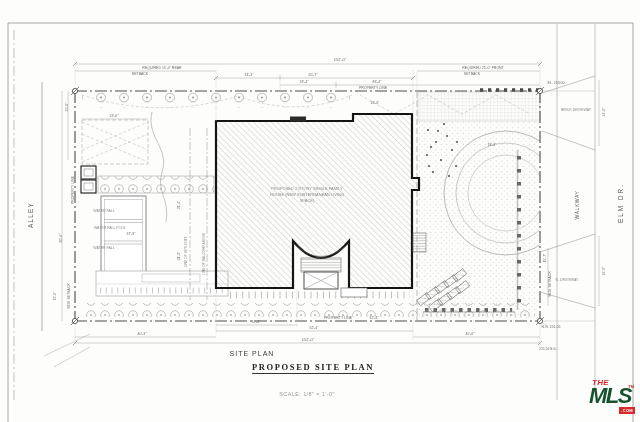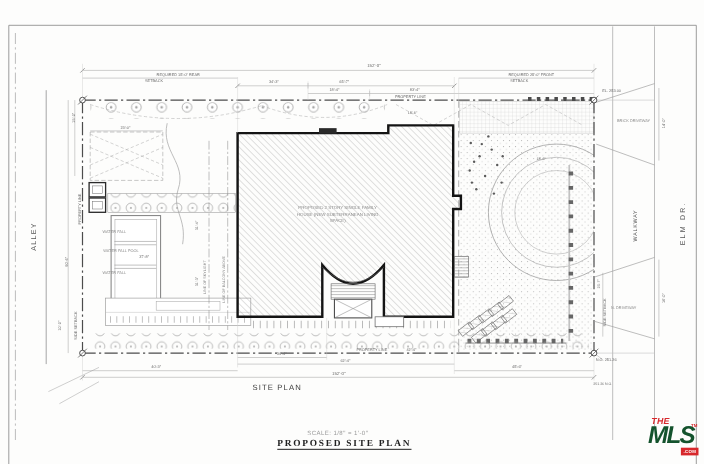--- a/index.html
+++ b/index.html
@@ -242,21 +242,21 @@
 <span class="t dim" style="left:604px;top:271px;--r:-90deg;--s:.44">16'-0"</span>
 <span class="t dim" style="left:545px;top:258px;--r:-90deg;--s:.42">15'-7"</span>
 <span class="t dim" style="left:256px;top:322px;--s:.44">34'-4"</span>
 <span class="t dim" style="left:374px;top:318px;--s:.44">42'-4"</span>
 <span class="t dim" style="left:314px;top:328px;--s:.44">62'-4"</span>
 <span class="t dim" style="left:142px;top:334px;--s:.44">40'-3"</span>
 <span class="t dim" style="left:470px;top:334px;--s:.44">45'-6"</span>
 <span class="t dim" style="left:308px;top:340px;--s:.5">152'-0"</span>
 
 <span class="siteplan" style="left:252px;top:353px">SITE PLAN</span>
-<span class="title" style="left:313px;top:403px">PROPOSED SITE PLAN</span>
+<span class="title" style="left:313px;top:368px">PROPOSED SITE PLAN</span>
 <span class="scale" style="left:307px;top:394px">SCALE: 1/8" = 1'-0"</span>
 
 <div class="mls">
   <span class="the">THE</span>
   <span class="big">MLS</span>
   <span class="tm">TM</span>
   <span class="combar">.COM</span>
 </div>
 
 </body></html>

